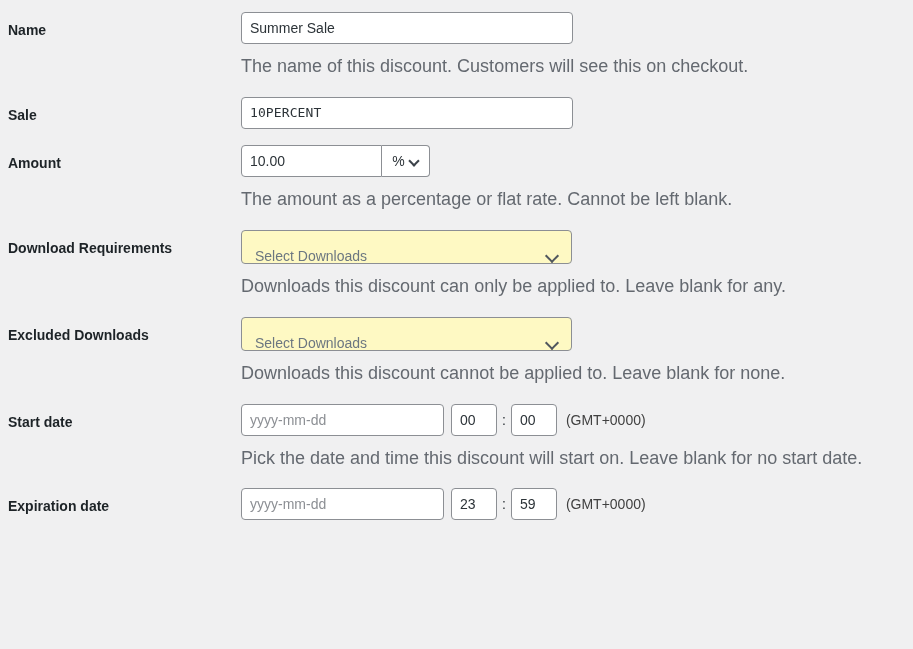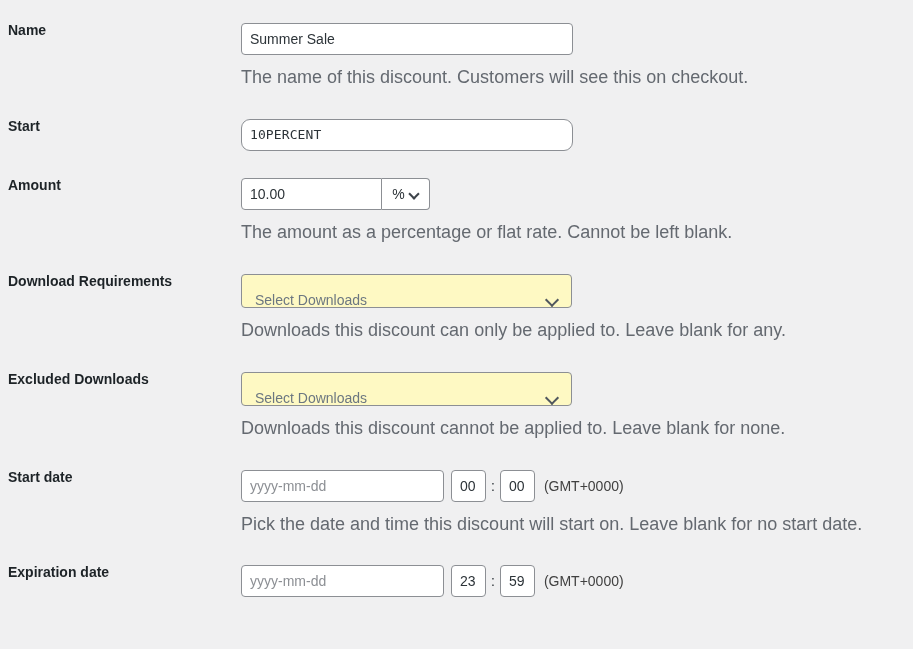--- a/index.html
+++ b/index.html
@@ -41,21 +41,20 @@
     color: #1d2327;
     line-height: 1.3;
     display: inline-block;
   }
 
   .control-cell {
     flex: 1;
     padding-right: 20px;
     padding-bottom: 6px;
     box-sizing: border-box;
-    margin-top: 11px;
   }
 
   
   .text-input {
     box-sizing: border-box;
     height: 32px;
     border: 1px solid #8c8f94;
     border-radius: 4px;
     background: #ffffff;
     color: #2c3338;
@@ -68,21 +67,20 @@
     display: inline-block;
     vertical-align: top;
   }
   .text-input::placeholder { color: #8c8f94; opacity: 1; }
   .text-input.wide { width: 332px; }
 
   .code-input {
     font-family: "DejaVu Sans Mono", "Liberation Mono", monospace;
     font-size: 13px;
     letter-spacing: 0.1px;
-    border-radius: 9px;
   }
 
   
   .amount-group {
     display: inline-flex;
     align-items: stretch;
     vertical-align: top;
   }
   .amount-group .text-input.amount {
     width: 141px;
@@ -169,21 +167,21 @@
   
   .datetime-group {
     display: flex;
     align-items: center;
   }
   .text-input.date {
     width: 203px;
     margin-right: 7px;
   }
   .text-input.time {
-    width: 35px;
+    width: 46px;
     text-align: left;
   }
   .time-sep {
     font-size: 14px;
     color: #2c3338;
     padding: 0 5px;
     line-height: 32px;
   }
   .tz-note {
     font-size: 14px;
@@ -216,21 +214,21 @@
     <div class="control-cell">
       <input class="text-input wide" type="text" value="Summer Sale" style="">
       <div class="description">The name of this discount. Customers will see this on checkout.</div>
     </div>
   </div>
 
   <div class="row-gap"></div>
 
   <div class="field-row">
     <div class="label-cell">
-      <span class="field-label">Start</span>
+      <span class="field-label">Sale</span>
     </div>
     <div class="control-cell">
       <input class="text-input wide code-input" type="text" value="10PERCENT" style="">
     </div>
   </div>
 
   <div class="row-gap"></div>
 
   <div class="field-row">
     <div class="label-cell">

